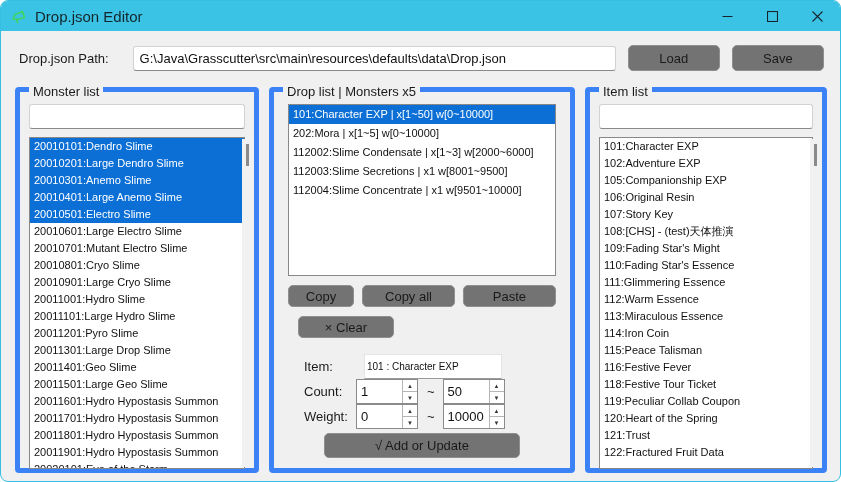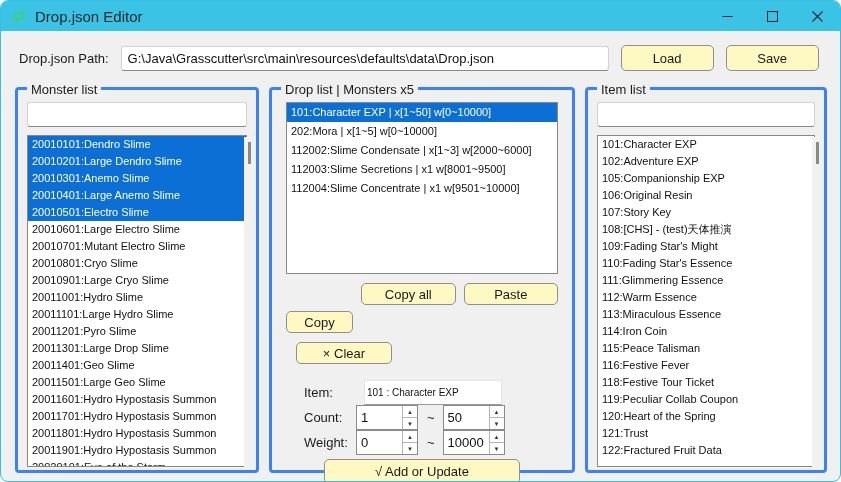--- a/index.html
+++ b/index.html
@@ -13,34 +13,34 @@
   
   .titlebar{height:30px;background:#3bc3e6;display:flex;align-items:center;}
   .title-icon{margin-left:10px;display:flex;align-items:center;}
   .title-text{margin-left:8px;font-size:15px;color:#14262b;}
   .win-controls{margin-left:auto;display:flex;height:100%;}
   .win-btn{width:45px;height:100%;display:flex;align-items:center;justify-content:center;cursor:default;}
   
   .path-row{display:flex;align-items:center;margin:14px 16px 0 18px;}
   .path-label{font-size:13px;color:#1a1a1a;white-space:nowrap;}
   .path-input{
-    margin-left:12px;width:488px;height:25px;font-size:13px;padding:0 6px;
+    margin-left:24px;width:488px;height:25px;font-size:13px;padding:0 6px;
     background:#fff;border:1px solid #d2d2d2;border-bottom:1px solid #8a8a8a;
     border-radius:3px;font-family:"Liberation Sans",sans-serif;color:#111;
   }
   .btn{
-    height:26px;background:#fef9c3;border:1px solid #8f8f8f;border-radius:5px;
+    height:26px;background:#737373;border:1px solid #8f8f8f;border-radius:5px;
     font-size:13px;color:#1a1a1a;font-family:"Liberation Sans",sans-serif;
     display:flex;align-items:center;justify-content:center;cursor:default;
   }
   .btn-load,.btn-save{width:93px;margin-left:12px;}
   
   .columns{display:flex;justify-content:space-between;margin:16px 13px 0 14px;}
   .group{
-    position:relative;border:3px solid #3b82f6;border-radius:4px;
+    position:relative;border:5px solid #3b82f6;border-radius:4px;
     height:386px;padding:12px 9px 9px 9px;background:#f0f0f0;
   }
   .group-label{
     position:absolute;top:-8px;left:9px;background:#f0f0f0;padding:0 4px;
     font-size:13px;color:#1a1a1a;white-space:nowrap;
   }
   .g-left{width:244px;}
   .g-mid{width:306px;padding:12px 14px 10px 14px;}
   .g-right{width:242px;}
   .search-input{
@@ -57,21 +57,21 @@
   .lrow{height:17px;line-height:17px;padding-left:4px;white-space:nowrap;overflow:hidden;}
   .list-mid .lrow{height:19px;line-height:19px;}
   .lrow.sel{background:#0c6fd6;color:#fff;}
   .scroll-track{
     position:absolute;top:1px;right:1px;bottom:1px;width:11px;background:#f1f1f1;
   }
   .scroll-thumb{position:absolute;top:5px;left:4px;width:3px;height:22px;background:#8a8a8a;}
   .listbox .lrow{padding-right:12px;}
   
   .btn-row{display:flex;margin-bottom:9px;}
-  .btn-copy{width:68px;margin-top:28px;}
+  .btn-copy{width:68px;}
   .btn-copyall{width:96px;margin-left:8px;}
   .btn-paste{width:96px;margin-left:8px;}
   .btn-remove{width:96px;}
   .btn-clear{width:96px;margin-left:10px;}
   .btn-small{height:22px;}
   .form{width:236px;margin:16px auto 0 auto;}
   .form-row{display:flex;align-items:center;}
   .form-label{width:52px;font-size:13px;color:#1a1a1a;flex:0 0 52px;}
   .item-field{
     width:138px;height:25px;background:#fff;border:1px solid #e4e4e4;

